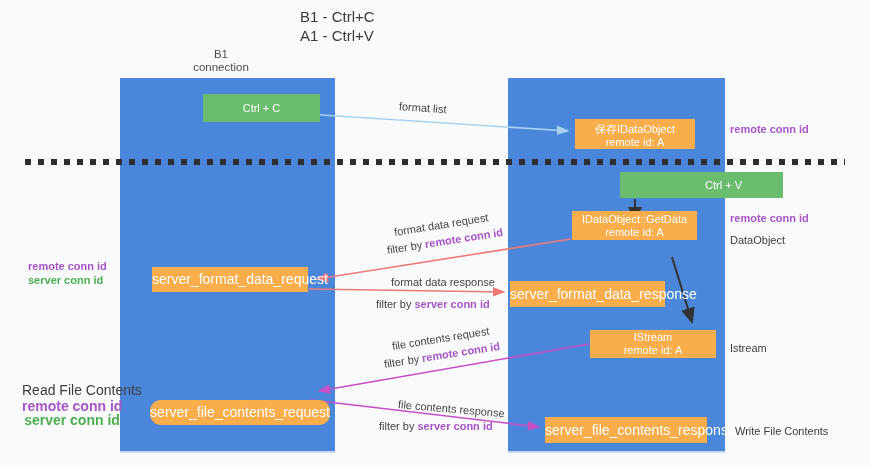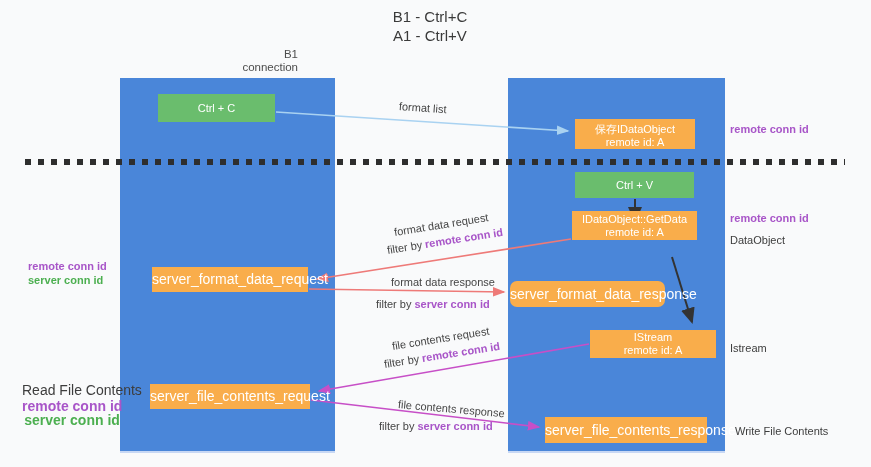--- a/index.html
+++ b/index.html
@@ -8,52 +8,52 @@
     background:#f9fafb;
   }
   .canvas{
     position:relative;
     width:871px;height:467px;
     background:#f9fafb;
     overflow:hidden;
   }
   .title{
     position:absolute;left:300px;top:7px;width:260px;
-    text-align:center;font-size:15px;line-height:19px;color:#3a3a3a;
+    text-align:left;font-size:15px;line-height:19px;color:#3a3a3a;
   }
   .lane-header{
     position:absolute;text-align:center;font-size:11.5px;line-height:13px;color:#4d4d4d;
   }
-  .lane-header.left{left:164px;top:48px;width:134px;text-align:right;}
+  .lane-header.left{left:154px;top:48px;width:134px;}
   .lane-header.right{left:550px;top:46px;width:135px;}
   .lane{
     position:absolute;top:78px;height:373px;
     background:#4a86d9;
     border-bottom:2px solid #c8d8f4;
     z-index:1;
   }
   .lane.left{left:120px;width:215px;}
   .lane.right{left:508px;width:217px;}
   .node{
     position:absolute;z-index:6;
     color:#ffffff;text-align:center;white-space:nowrap;
     display:flex;flex-direction:column;justify-content:center;
     font-size:11px;line-height:13px;
   }
-  .node.green{background:#6abd6d;}
+  .node.green{background:#6abd6d;margin-left:45px;}
   .node.orange{background:#f9ad4b;}
   .node.small{font-size:14px;}
   #ctrl-c{left:158px;top:94px;width:117px;height:28px;}
-  #ctrl-v{left:575px;top:172px;width:119px;height:26px;}
+  #ctrl-v{left:575px;top:172px;width:119px;height:26px;padding-left:44px;}
   #save-dataobject{left:575px;top:119px;width:120px;height:30px;justify-content:flex-end;}
   #getdata{left:572px;top:211px;width:125px;height:29px;}
   #istream{left:590px;top:330px;width:126px;height:28px;}
   #format-request{left:152px;top:267px;width:156px;height:25px;}
-  #format-response{left:510px;top:281px;width:155px;height:26px;border-radius:7px;}
-  #file-request{left:150px;top:384px;width:160px;height:25px;}
+  #format-response{left:510px;top:281px;width:155px;height:26px;}
+  #file-request{left:150px;top:400px;width:180px;height:25px;border-radius:11px;}
   #file-response{left:545px;top:417px;width:162px;height:26px;}
   .dashed-divider{
     position:absolute;left:25px;top:159px;width:820px;height:6px;z-index:7;
     background:repeating-linear-gradient(90deg,#2e2e2e 0 6px,transparent 6px 13px);
   }
   .arrow-layer{position:absolute;left:0;top:0;z-index:4;}
   .flow-label{
     position:absolute;z-index:8;font-size:11px;color:#454545;white-space:nowrap;
     transform-origin:left center;
   }

